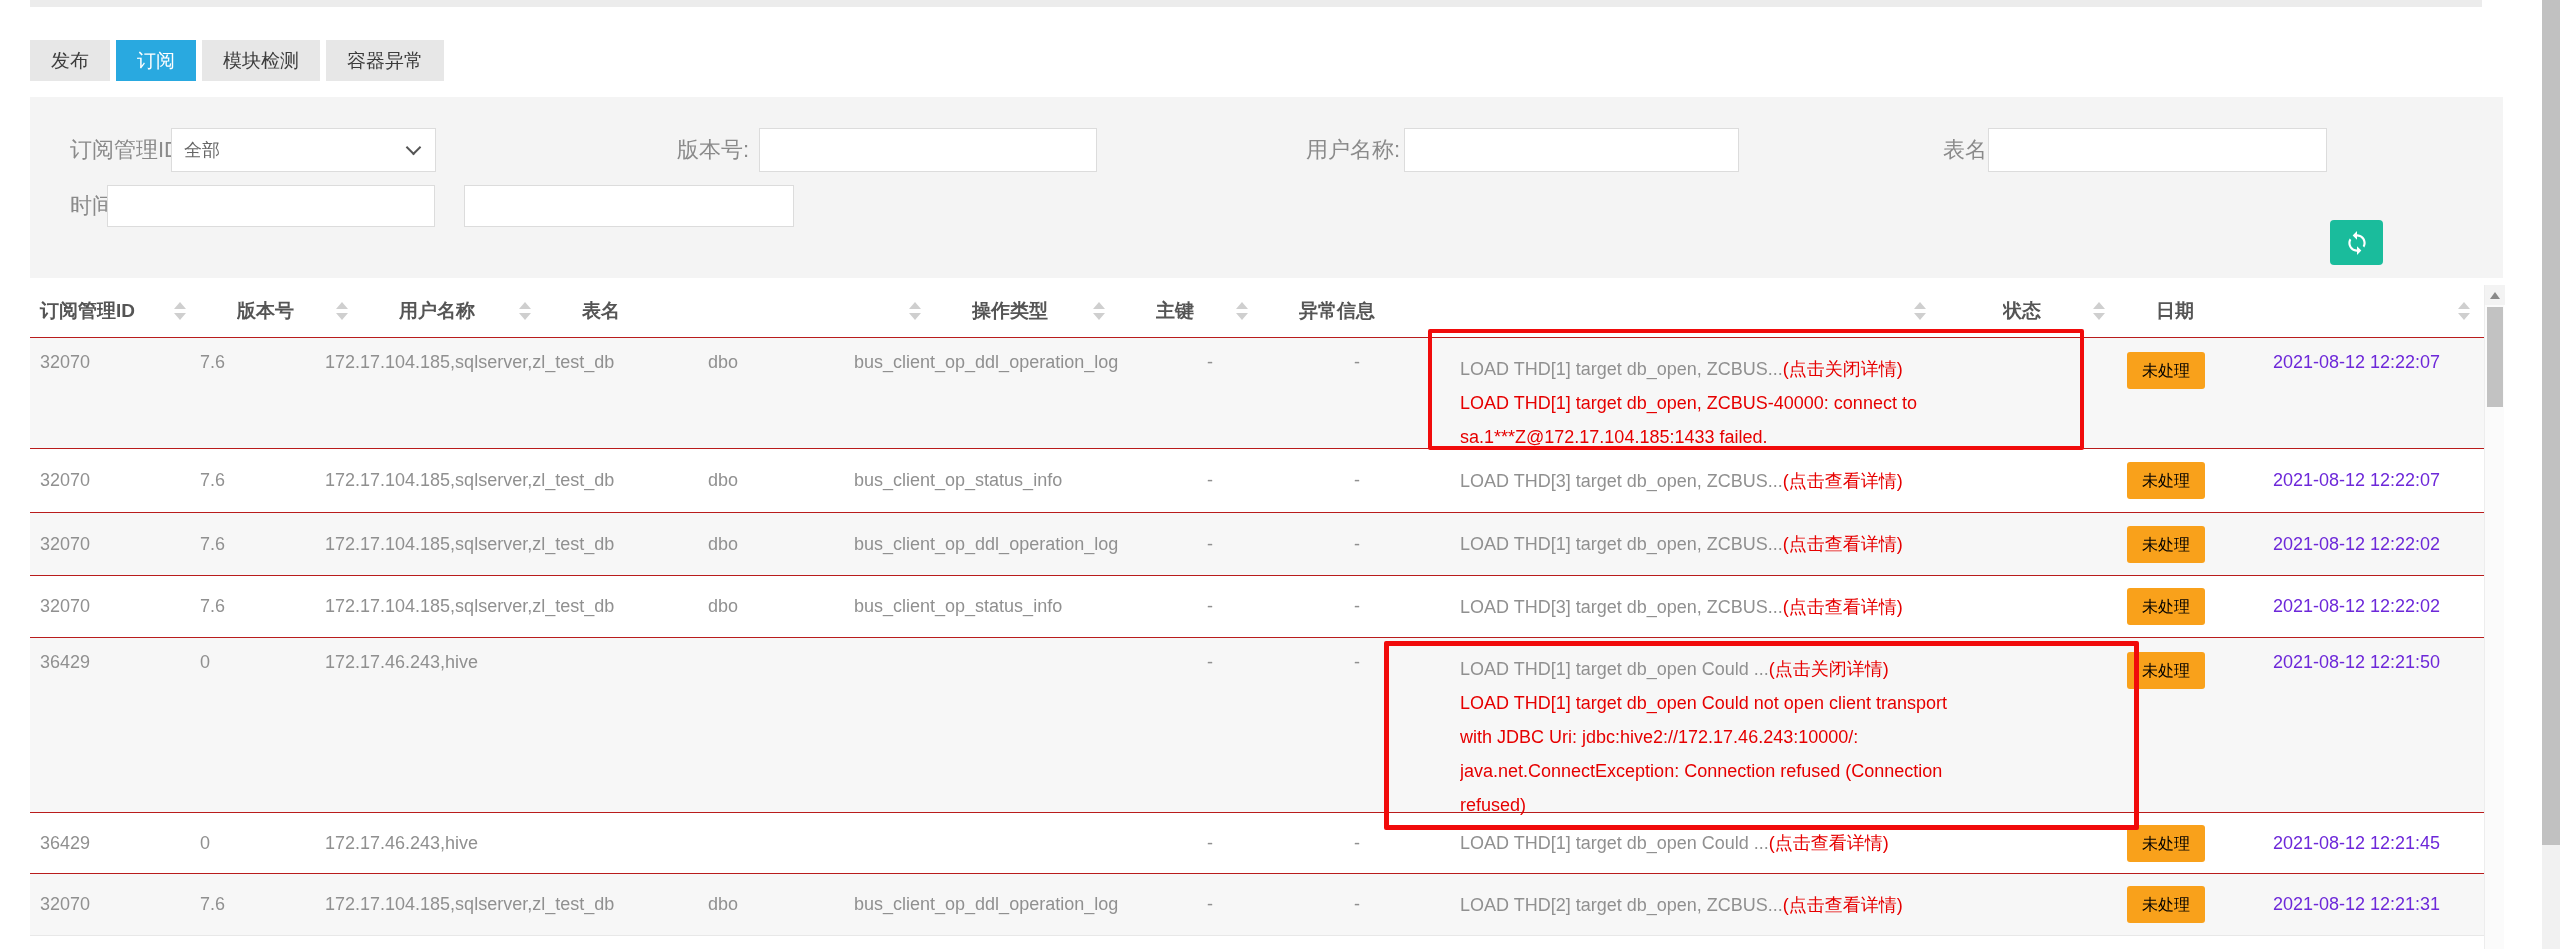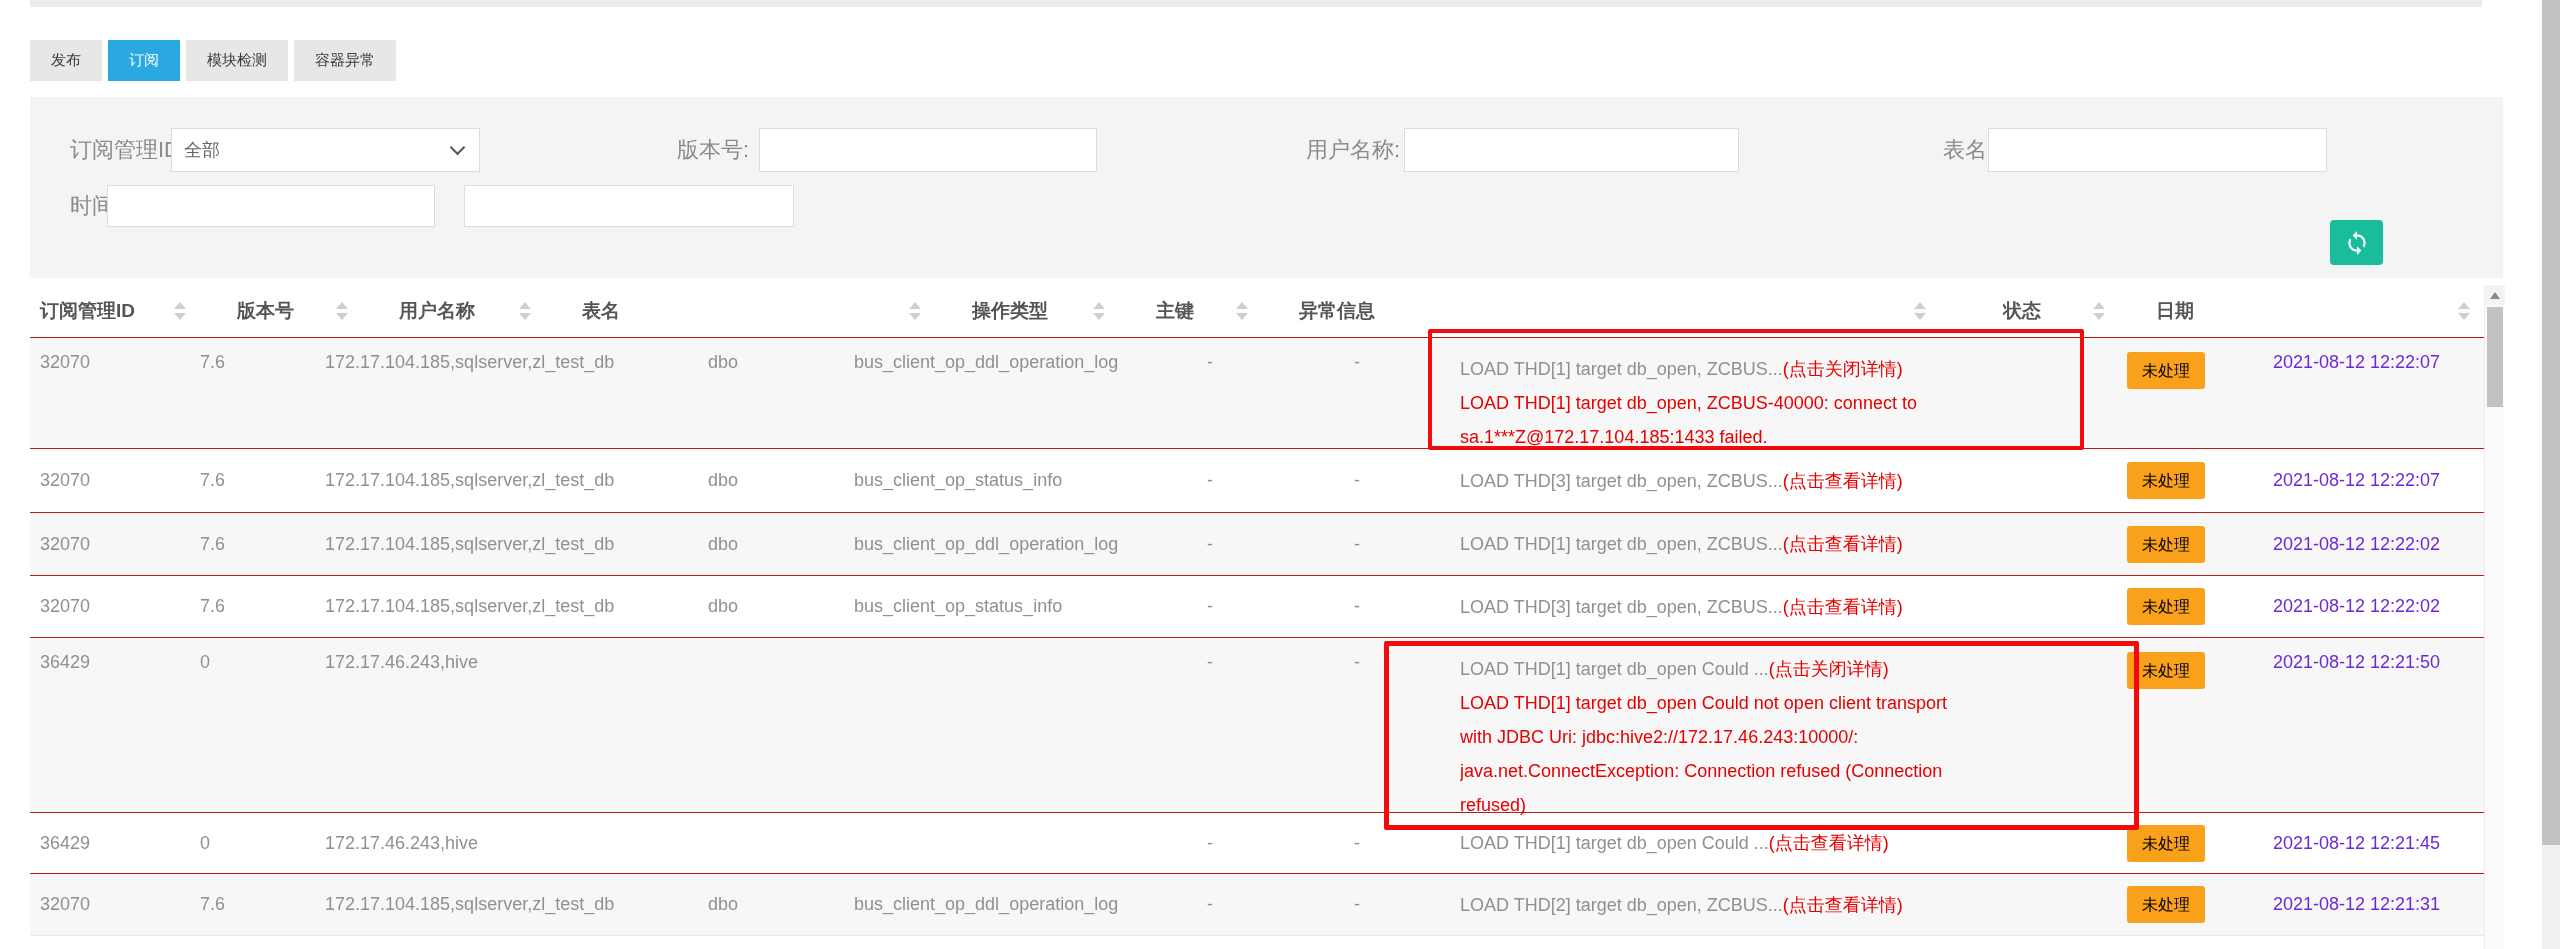--- a/index.html
+++ b/index.html
@@ -6,31 +6,31 @@
   html,body { width:2560px; height:949px; }
   body {
     position:relative; overflow:hidden; background:#ffffff;
     font-family:"Liberation Sans","DejaVu Sans",sans-serif; color:#8c8c8c;
   }
   
   .top-strip { position:absolute; left:30px; top:0; width:2452px; height:7px; background:#ececec; }
 
   
   .tabs { position:absolute; left:30px; top:40px; display:flex; gap:6px; }
-  .tab { height:41px; padding:0 21px; display:flex; align-items:center; font-size:15px;
+  .tab { height:41px; padding:0 21px; display:flex; align-items:center; font-size:19px;
          color:#3c3c3c; background:#e7e7e7; cursor:pointer; white-space:nowrap; }
   .tab.active { background:#29a9e0; color:#ffffff; }
 
   
   .filter-panel { position:absolute; left:30px; top:97px; width:2473px; height:181px; background:#f4f4f4; }
   .f-label { position:absolute; color:#8a8a8a; font-size:22px;margin-left:16px; }
   .f-input { position:absolute; background:#ffffff; border:1px solid #dcdcdc; height:44px;
              font-size:18px; color:#666; padding:0 12px; outline:none; }
   .lab-sub   { left:24px;  top:31px;  line-height:44px; }
-  .sel-sub   { left:141px; top:31px;  width:309px; display:flex; align-items:center; justify-content:space-between; cursor:pointer; }
+  .sel-sub   { left:141px; top:31px;  width:265px; display:flex; align-items:center; justify-content:space-between; cursor:pointer; }
   .chev { width:11px; height:11px; border-right:2px solid #555; border-bottom:2px solid #555;
           transform:rotate(45deg); margin-right:4px; margin-top:-6px; }
   .lab-ver   { left:631px;  top:31px; line-height:44px; }
   .inp-ver   { left:729px;  top:31px; width:338px; }
   .lab-user  { left:1260px; top:31px; line-height:44px; }
   .inp-user  { left:1374px; top:31px; width:335px; }
   .lab-tbl   { left:1897px; top:31px; line-height:44px; }
   .inp-tbl   { left:1958px; top:31px; width:339px; }
   .lab-time  { left:24px;   top:88px; line-height:42px; }
   .inp-time1 { left:77px;   top:88px; width:328px; height:42px; }

